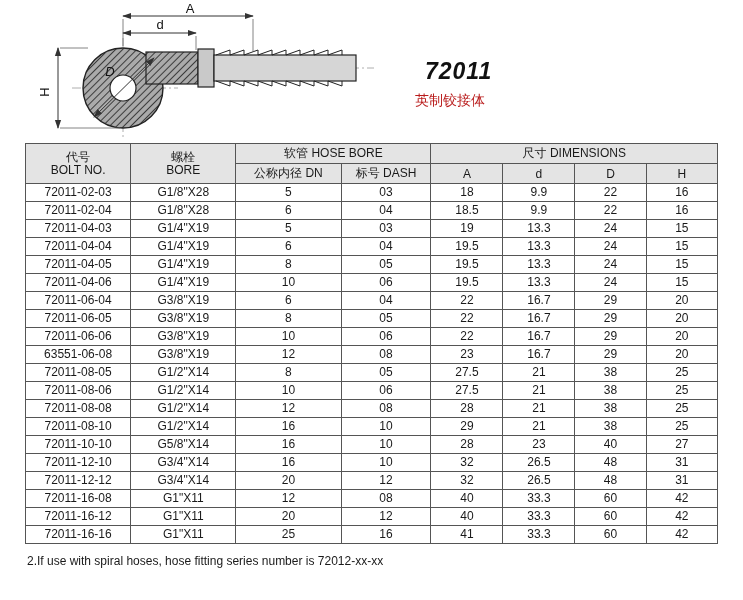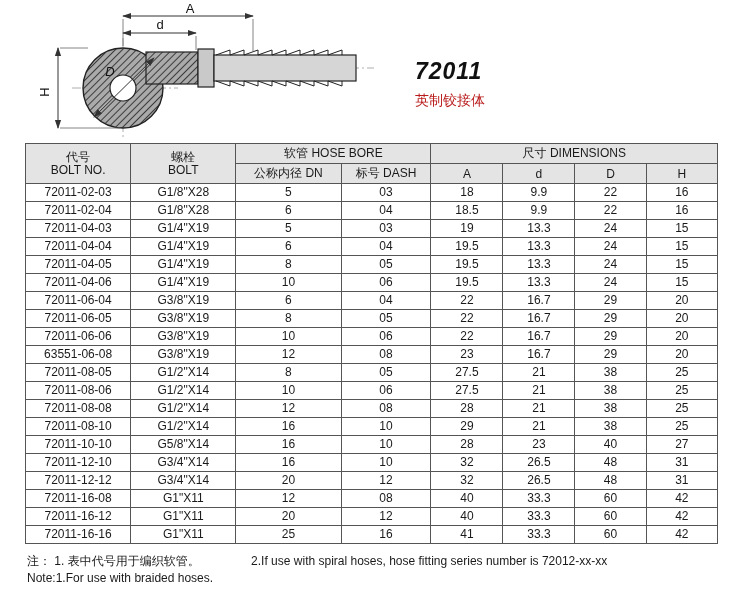--- a/index.html
+++ b/index.html
@@ -9,21 +9,21 @@
     font-family:"Liberation Sans", sans-serif;
     color:#1a1a1a;
     position:relative;
     overflow:hidden;
   }
   .top-section { position:relative; height:141px; }
   .drawing-wrap { position:absolute; left:28px; top:2px; }
   .title-block { position:absolute; left:415px; top:58px; }
   .part-title {
     font-size:23px; font-weight:bold; font-style:italic;
-    letter-spacing:1px; color:#111;
+    letter-spacing:1px; color:#111;margin-left:10px;
   }
   .part-subtitle { font-size:14px; margin-top:7px; font-style:normal; color:#b91c1c; }
 
   .spec-table {
     width:693px; margin:2px auto 4px auto;
     border-collapse:collapse; table-layout:fixed;padding-left:32px;
   }
   .spec-table th, .spec-table td {
     border:1px solid #555;
     text-align:center; vertical-align:middle;
@@ -112,21 +112,21 @@
     <col style="width:10.3%">
   </colgroup>
   <thead>
     <tr>
       <th rowspan="2">
         <div class="h2line">代号</div>
         <div class="h2line">BOLT NO.</div>
       </th>
       <th rowspan="2">
         <div class="h2line">螺栓</div>
-        <div class="h2line">BOLT</div>
+        <div class="h2line">BORE</div>
       </th>
       <th colspan="2">软管  HOSE BORE</th>
       <th colspan="4">尺寸  DIMENSIONS</th>
     </tr>
     <tr>
       <th>公称内径  DN</th>
       <th>标号  DASH</th>
       <th>A</th>
       <th>d</th>
       <th>D</th>
@@ -332,19 +332,15 @@
         <td>41</td>
         <td>33.3</td>
         <td>60</td>
         <td>42</td>
       </tr>
     </tbody>
 </table>
 
 <div class="notes">
   <div>
-    <div>注： 1. 表中代号用于编织软管。</div>
-    <div>Note:1.For use with braided hoses.</div>
-  </div>
-  <div>
     <div>2.If use with spiral hoses, hose fitting series number is 72012-xx-xx</div>
   </div>
 </div>
 
 </body></html>

